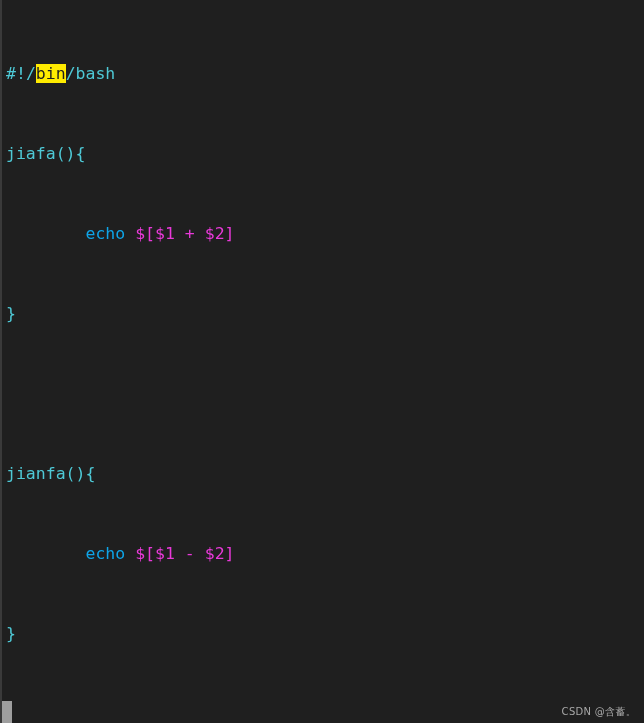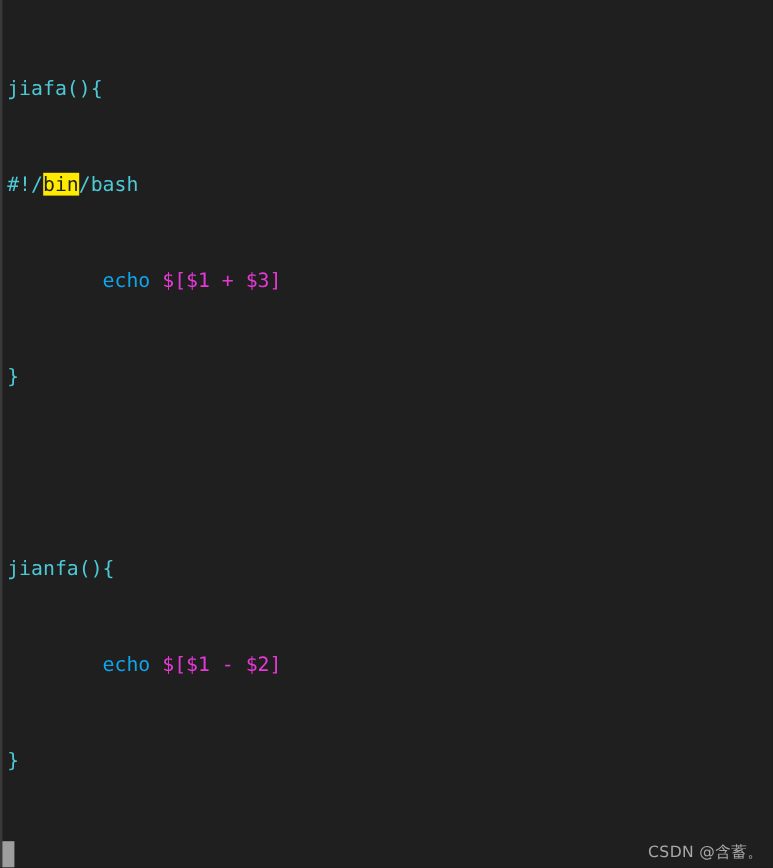--- a/index.html
+++ b/index.html
@@ -43,45 +43,45 @@
   .t-expr  { color: #e839d8; }
   .t-plain { color: #4ec9d6; }
   .t-hl    { background: #ffeb00; color: #1f1f1f; }
 
   #watermark {
     position: absolute;
     right: 8px;
     bottom: 4px;
     color: #a8a8a8;
     font-family: "DejaVu Sans", "Liberation Sans", sans-serif;
-    font-size: 13px;
+    font-size: 10px;
     letter-spacing: 0.3px;
     white-space: pre;
   }
   #scroll-corner {
     position: absolute;
     left: 0px;
     bottom: 0px;
     width: 10px;
     height: 22px;
     background: #9e9e9e;
   }
 </style>
 </head>
 <body>
 
 <div id="editor">
 
   <div class="code">
 
+    <div class="line"><span class="t-plain">#!</span><span class="t-plain">/</span><span class="t-hl">bin</span><span class="t-plain">/bash</span></div>
+
     <div class="line"><span class="t-fn">jiafa</span><span class="t-fn">(){</span></div>
 
-    <div class="line"><span class="t-plain">#!</span><span class="t-plain">/</span><span class="t-hl">bin</span><span class="t-plain">/bash</span></div>
-
-    <div class="line"><span>        </span><span class="t-kw">echo</span><span class="t-kw"> </span><span class="t-expr">$[$1 + $3]</span></div>
+    <div class="line"><span>        </span><span class="t-kw">echo</span><span class="t-kw"> </span><span class="t-expr">$[$1 + $2]</span></div>
 
     <div class="line"><span class="t-fn">}</span></div>
 
     <div class="line">&nbsp;</div>
 
     <div class="line"><span class="t-fn">jianfa</span><span class="t-fn">(){</span></div>
 
     <div class="line"><span>        </span><span class="t-kw">echo</span><span class="t-kw"> </span><span class="t-expr">$[$1 - $2]</span></div>
 
     <div class="line"><span class="t-fn">}</span></div>

